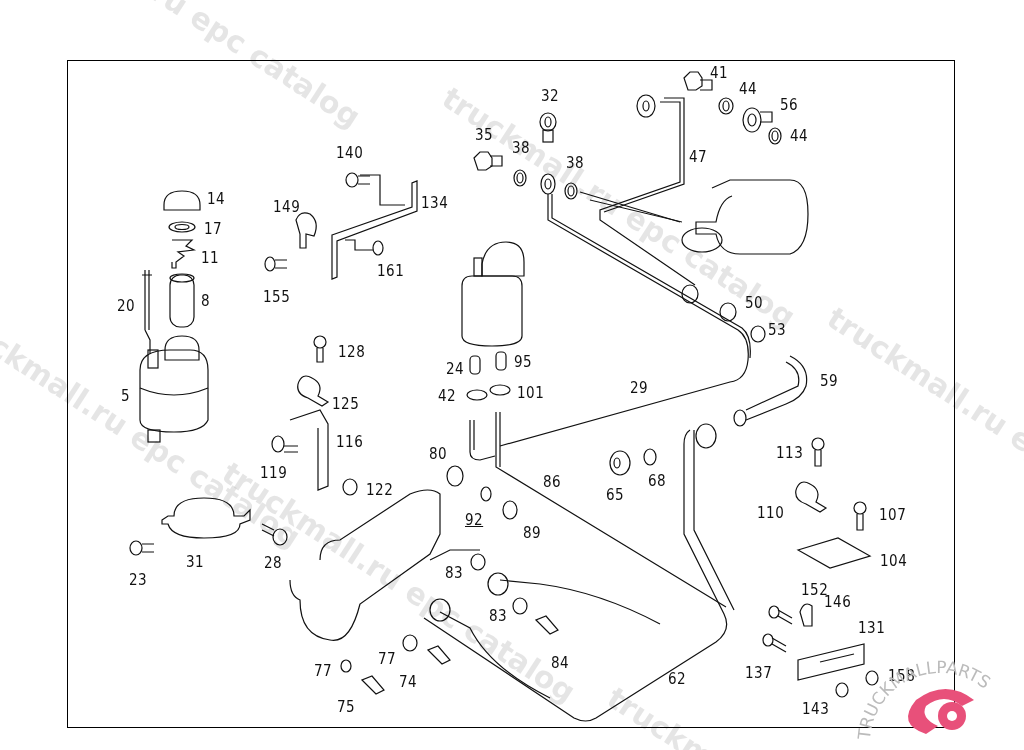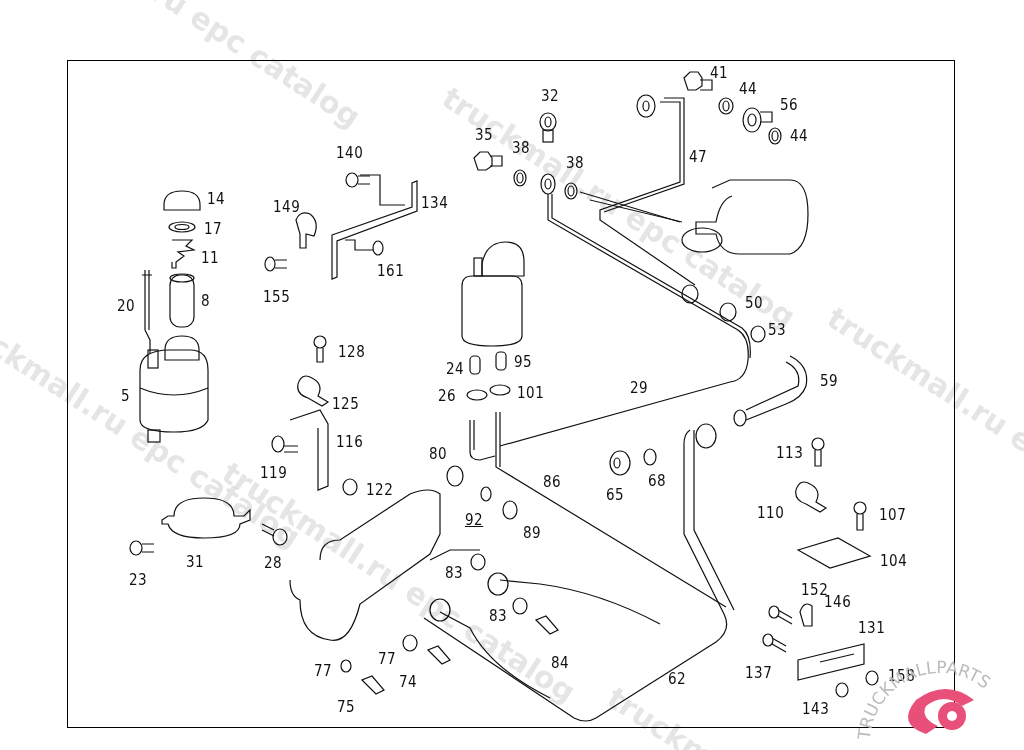--- a/index.html
+++ b/index.html
@@ -202,21 +202,21 @@
   <span class="lbl" style="left:710px;top:66px;">41</span>
   <span class="lbl" style="left:739px;top:82px;">44</span>
   <span class="lbl" style="left:780px;top:98px;">56</span>
   <span class="lbl" style="left:790px;top:129px;">44</span>
   <span class="lbl" style="left:745px;top:296px;">50</span>
   <span class="lbl" style="left:768px;top:323px;">53</span>
   <span class="lbl" style="left:820px;top:374px;">59</span>
   <span class="lbl" style="left:630px;top:381px;">29</span>
   <span class="lbl" style="left:446px;top:362px;">24</span>
   <span class="lbl" style="left:514px;top:355px;">95</span>
-  <span class="lbl" style="left:438px;top:389px;">26</span>
+  <span class="lbl" style="left:438px;top:389px;">42</span>
   <span class="lbl" style="left:517px;top:386px;">101</span>
   <span class="lbl" style="left:338px;top:345px;">128</span>
   <span class="lbl" style="left:332px;top:397px;">125</span>
   <span class="lbl" style="left:336px;top:435px;">116</span>
   <span class="lbl" style="left:260px;top:466px;">119</span>
   <span class="lbl" style="left:366px;top:483px;">122</span>
   <span class="lbl" style="left:429px;top:447px;">80</span>
   <span class="lbl" style="left:543px;top:475px;">86</span>
   <span class="lbl" style="left:606px;top:488px;">65</span>
   <span class="lbl" style="left:648px;top:474px;">68</span>

